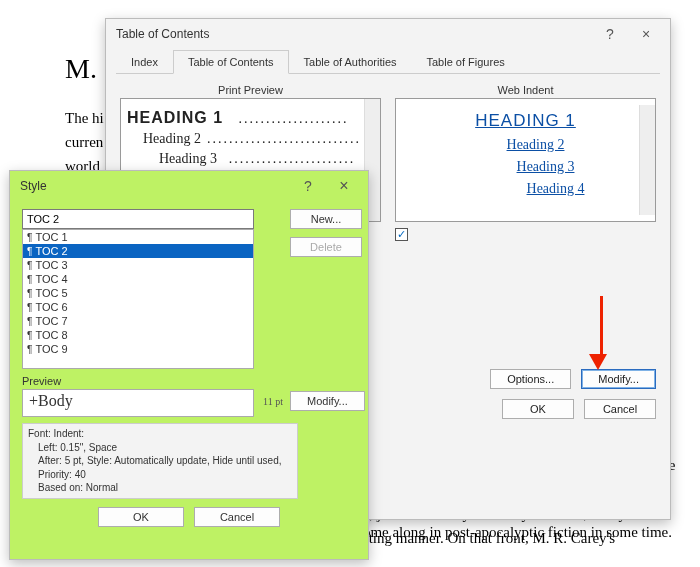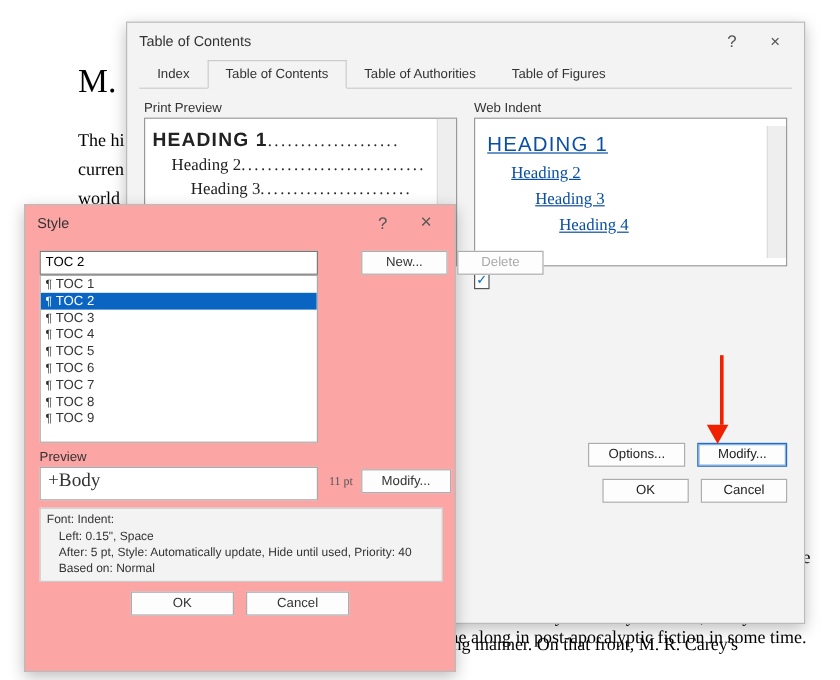--- a/index.html
+++ b/index.html
@@ -61,21 +61,21 @@
     position: relative;
   }
   .tab.active {
     background: #f3f3f3;
     border-color: #ccc;
     border-bottom: 1px solid #f3f3f3;
     margin-bottom: -1px;
     font-weight: normal;
   }
   .toc-body { padding: 10px 14px; }
-  .toc-cols { display: flex; gap: 14px; }
+  .toc-cols { display: flex; gap: 14px; text-align: center; }
   .toc-col { flex: 1; }
   .grp-label { font-size: 11px; color: #333; margin-bottom: 2px; }
   .preview {
     background: #fff;
     border: 1px solid #9a9a9a;
     height: 124px;
     padding: 6px 6px;
     font-family: "Times New Roman", serif;
     font-size: 14px;
     overflow: hidden;
@@ -108,52 +108,52 @@
     cursor: pointer;
     min-width: 72px;
     text-align: center;
     display: inline-block;
   }
   .btn-std.focus { border:1px solid #2a6bbf; box-shadow: 0 0 0 1px #7fb2e6 inset;}
   .toc-btns { position:absolute; right:14px; top:380px; display:flex; gap:10px;}
   .toc-btns2 { position:absolute; right:14px; top:350px; display:flex; gap:10px;justify-content:flex-end;}
   
   .dlg-style {
-    left: 20px; top: 170px;
+    left: 9px; top: 170px;
     width: 360px; height: 390px;
-    background: #fca5a5;
+    background: #bef264;
   }
   .sty-body { padding: 8px 12px; font-size: 11px; color: #333;}
   .sty-label { margin: 6px 0 2px 0; }
   .sty-input {
     width: 232px; height: 20px;
     border: 1px solid #7a7a7a;
     background: #fff; padding: 1px 4px;
     font-size: 11px;
   }
   .sty-list {
     width: 232px; height: 140px;
     background: #fff; border: 1px solid #aaa;
     overflow: hidden;
   }
   .sty-item { padding: 1px 4px; font-size: 11px; display:flex; align-items:center; gap:3px;}
   .sty-item.sel { background: #0a64c2; color: #fff;}
   .para-icon { font-size: 10px; color: inherit;}
-  .side-btns { position: absolute; left: 268px; display:flex; flex-direction:row; gap:8px;}
+  .side-btns { position: absolute; left: 268px; display:flex; flex-direction:column; gap:8px;}
   .prev-box {
     width: 232px; height: 28px;
     border: 1px solid #aaa; background:#fff;
     font-family: "Times New Roman", serif;
     font-size: 16px;
     padding: 2px 6px;
     position: relative;
   }
   .prev-pt { position:absolute; right:-30px; top:6px; font-size:10px; color:#555;}
   .desc-box {
-    width: 336px; min-height: 56px;
+    width: 276px; min-height: 56px;
     border: 1px solid #ccc;
     background: #f3f3f3;
     font-size: 10px;
     padding: 3px 5px;
     line-height: 1.35;
     color: #333;
   }
   .sty-bottom { display:flex; gap:10px; justify-content:center; margin-top:8px;}
   
   .arrow { position:absolute; left:596px; top:296px; pointer-events:none;}

